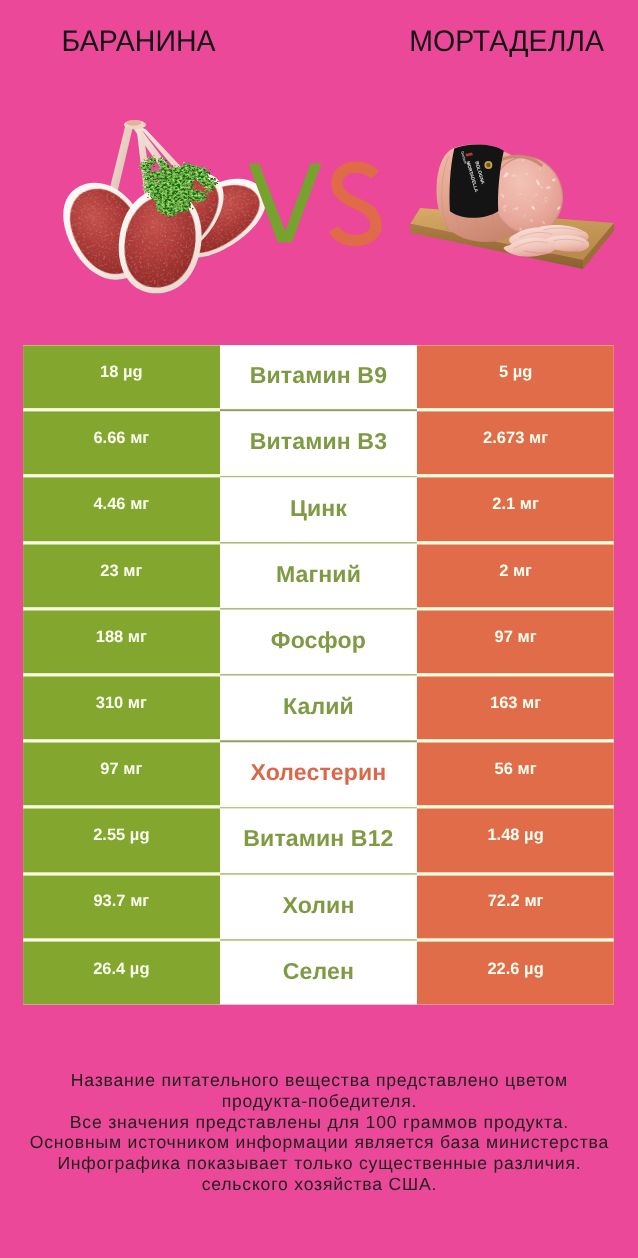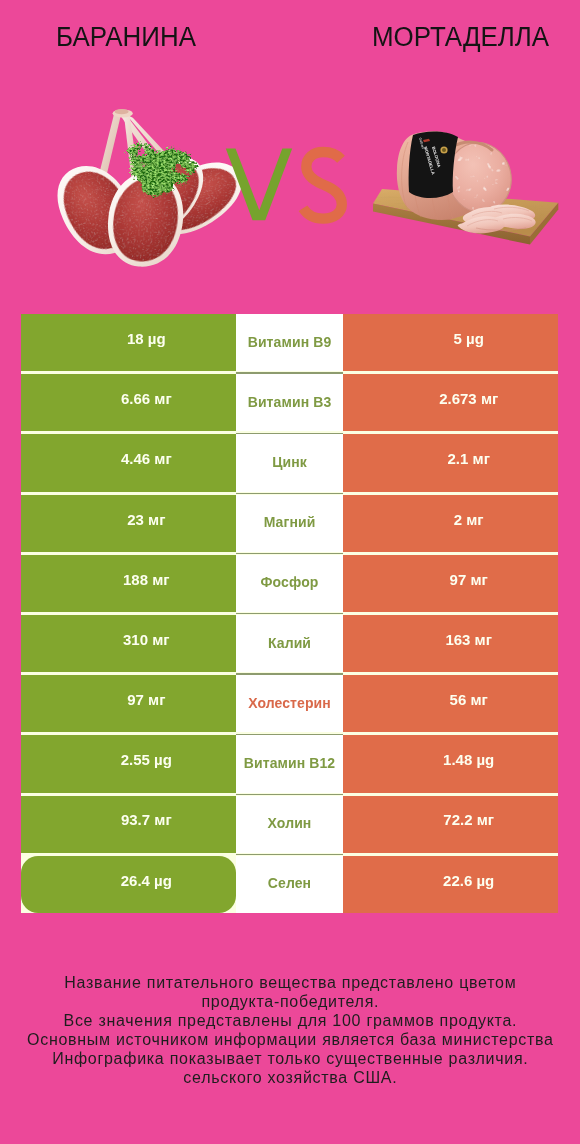--- a/index.html
+++ b/index.html
@@ -11,24 +11,24 @@
          transform:scaleX(0.96);transform-origin:left top;line-height:1;}
   #title-left{left:55.5px;top:24px;}
   #title-right{left:371.5px;top:24px;}
 
   svg.art{position:absolute;left:0;top:0;width:580px;height:300px;overflow:visible;}
 
   .table{position:absolute;left:21px;top:314px;width:537px;background:#fbffe2;}
   .row{display:flex;height:57.3px;margin-bottom:2.9px;background:#fbffe2;}
   .row:last-child{margin-bottom:0;}
   .cell-l,.cell-r{width:178.6px;display:flex;align-items:center;justify-content:center;line-height:1;
-                  font-size:15px;font-weight:700;color:#fdfff0;letter-spacing:0px;overflow:hidden;padding-left:36px;}
+                  font-size:15px;font-weight:700;color:#fdfff0;letter-spacing:0px;overflow:hidden;}
   .cell-l{background:#82A62E;}
   .cell-r{background:#E06C49;}
-  .cell-m{flex:1;display:flex;align-items:center;justify-content:center;line-height:1;font-size:14px;
+  .cell-m{flex:1;display:flex;align-items:center;justify-content:center;line-height:1;font-size:21px;
           font-weight:700;background:#fff;letter-spacing:0.1px;overflow:visible;position:relative;}
   .cell-m::after{content:"";position:absolute;left:0;right:0;bottom:-2.3px;height:1.2px;background:#8d9b6f;}
   .row:last-child .cell-m::after{display:none;}
 
   .cell-l > span, .cell-r > span{display:block;position:relative;top:-4.2px;}
   .cell-m > span{display:block;position:relative;top:-1px;}
   .note{position:absolute;left:0;top:974px;width:580px;text-align:center;font-size:16px;
         line-height:18.9px;color:#1e1e1e;letter-spacing:0.72px;}
   .note > div{margin-left:0.72px;}
 </style>
@@ -436,21 +436,21 @@
           <span>93.7 мг</span>
         </div>
         <div class="cell-m">
           <span style="color: rgb(127, 154, 67);">Холин</span>
         </div>
         <div class="cell-r" style="background: rgb(224, 108, 73);">
           <span>72.2 мг</span>
         </div>
       </div>
       <div class="row">
-        <div class="cell-l" style="background: rgb(130, 166, 46); border-radius: 17px;">
+        <div class="cell-l" style="background: rgb(130, 166, 46);">
           <span>26.4 µg</span>
         </div>
         <div class="cell-m">
           <span style="color: rgb(127, 154, 67);">Селен</span>
         </div>
         <div class="cell-r" style="background: rgb(224, 108, 73);">
           <span>22.6 µg</span>
         </div>
       </div>
     </div>

